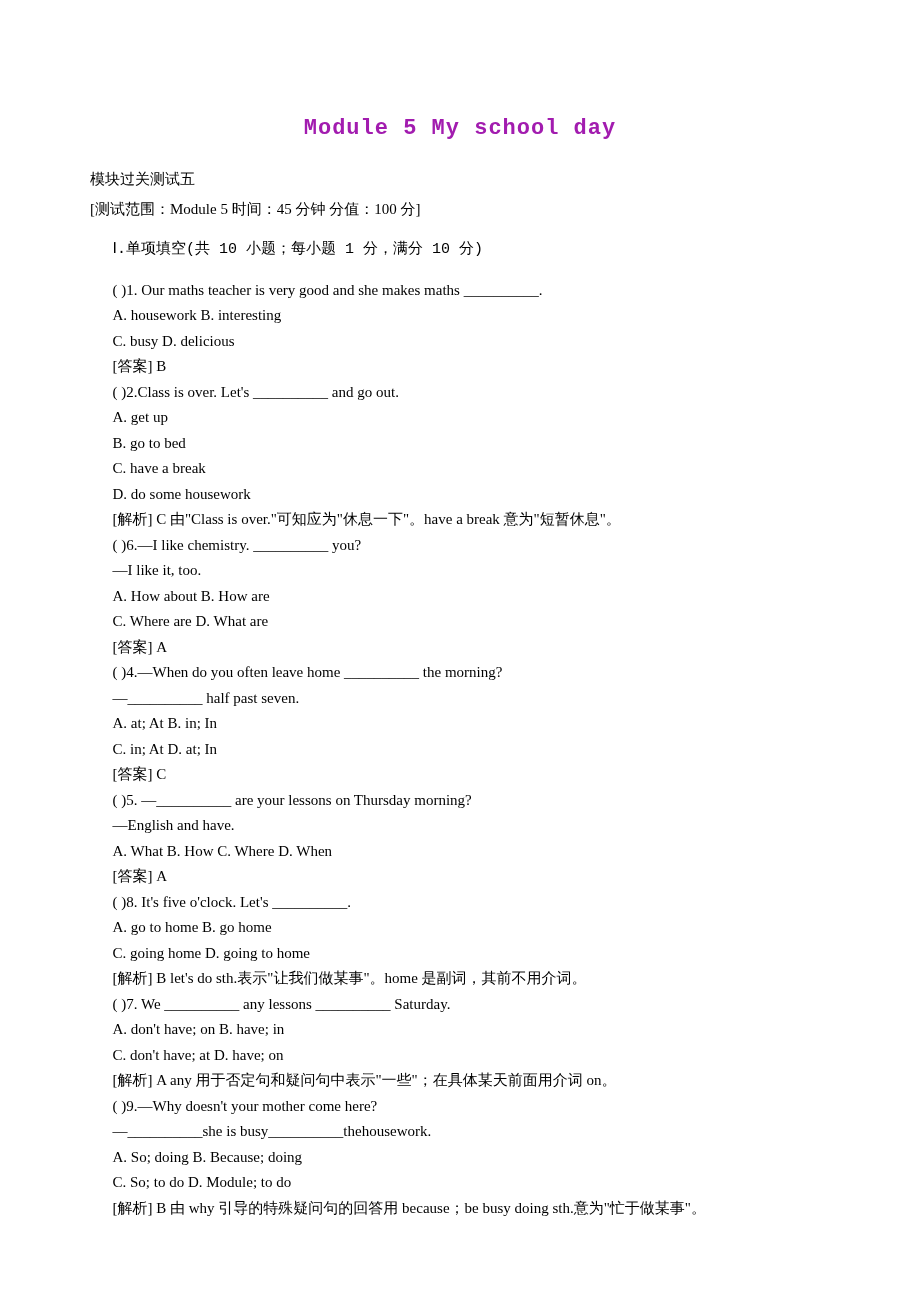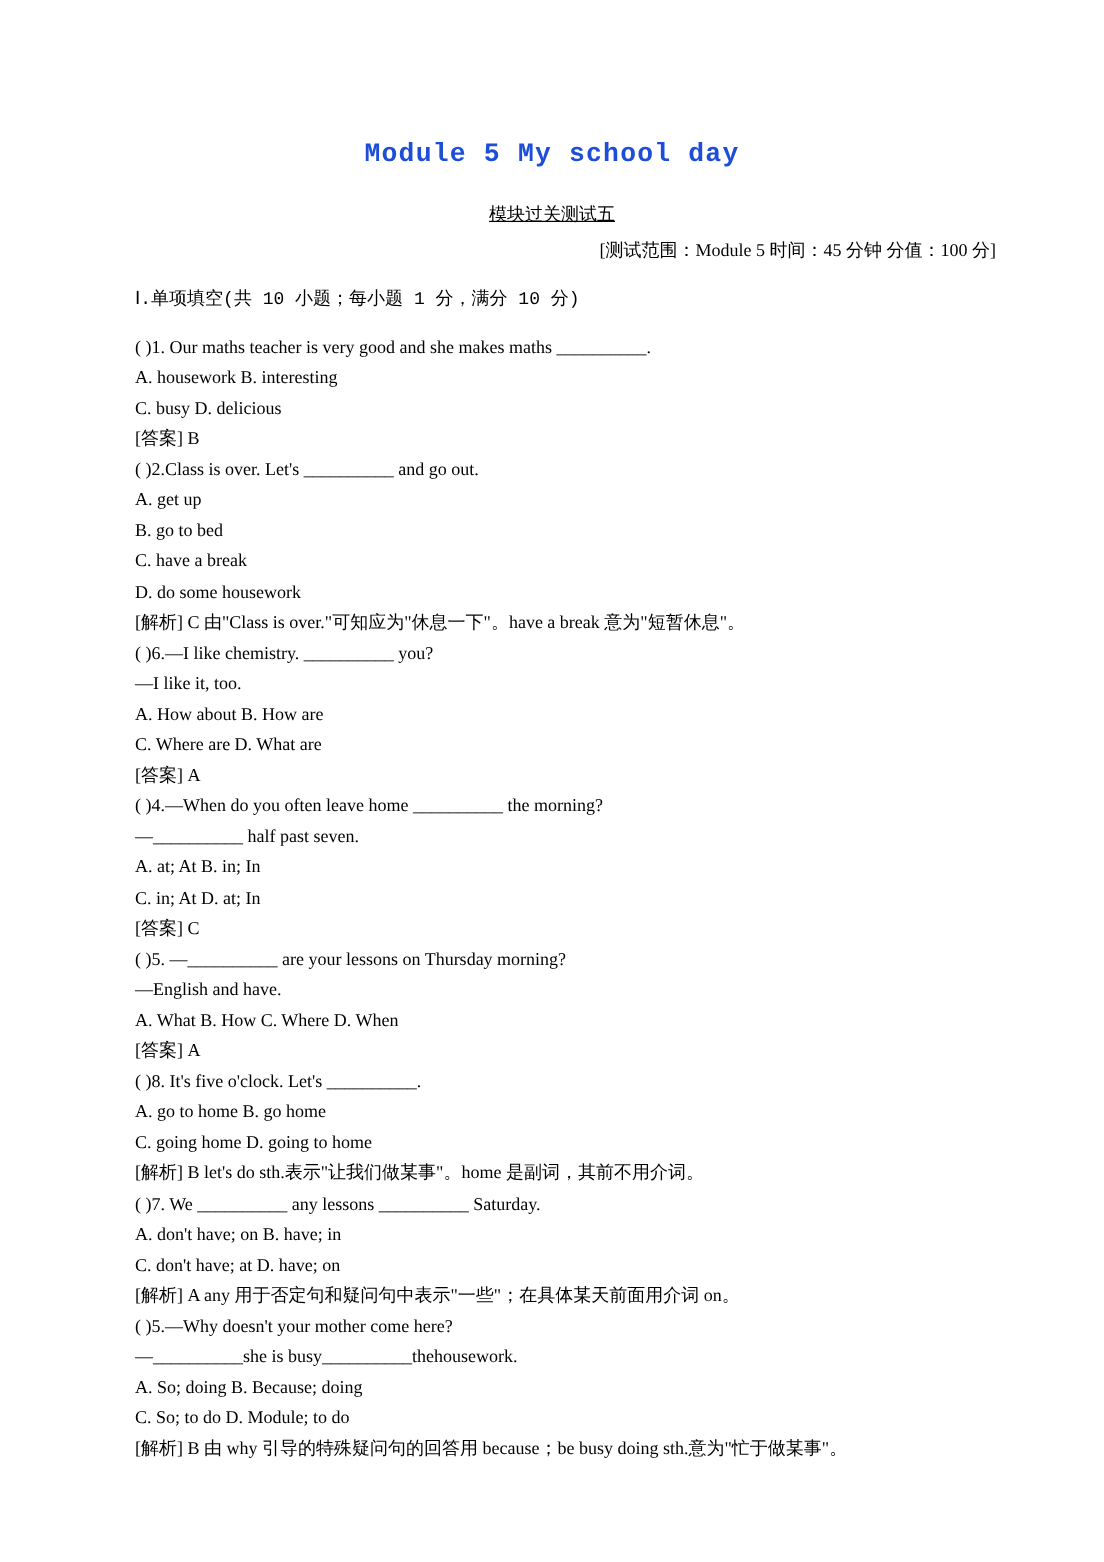--- a/index.html
+++ b/index.html
@@ -8,34 +8,33 @@
       line-height: 1.7;
       color: #000;
       background: #fff;
       padding: 110px 90px 60px 90px;
       width: 920px;
       box-sizing: border-box;
       margin: 0;
     }
     .title {
       text-align: center;
-      color: #1d4ed8;
+      color: #a21caf;
       font-weight: bold;
       font-size: 22px;
       font-family: "SimHei", "黑体", monospace;
       margin-bottom: 20px;
       letter-spacing: 1px;
     }
     .subtitle {
-      text-align: center;
+      text-align: left;
       margin-bottom: 4px;
-      text-decoration: underline;
     }
     .scope {
-      text-align: right;
+      text-align: left;
       margin-bottom: 4px;
     }
     .section-head {
       text-indent: 1.5em;
       font-family: Liberation Mono, monospace;
     }
     .line {
       text-indent: 1.5em;
       margin: 0;
     }
@@ -87,17 +86,17 @@
 <p class="line">(    )8. It's five o'clock. Let's __________.</p>
 <p class="line">A. go to home  B. go home</p>
 <p class="line">C. going home  D. going to home</p>
 <p class="line">[解析] B  let's do sth.表示"让我们做某事"。home 是副词，其前不用介词。</p>
 
 <p class="line">(    )7. We __________ any lessons __________ Saturday.</p>
 <p class="line">A. don't have; on  B. have; in</p>
 <p class="line">C. don't have; at  D. have; on</p>
 <p class="line">[解析] A  any 用于否定句和疑问句中表示"一些"；在具体某天前面用介词 on。</p>
 
-<p class="line">(    )5.—Why doesn't your mother come here?</p>
+<p class="line">(    )9.—Why doesn't your mother come here?</p>
 <p class="line">—__________she is busy__________thehousework.</p>
 <p class="line">A. So; doing  B. Because; doing</p>
 <p class="line">C. So; to do  D. Module; to do</p>
 <p class="wrap" style="text-indent:1.5em">[解析] B  由 why 引导的特殊疑问句的回答用 because；be busy doing sth.意为"忙于做某事"。</p>
 
 </body></html>

